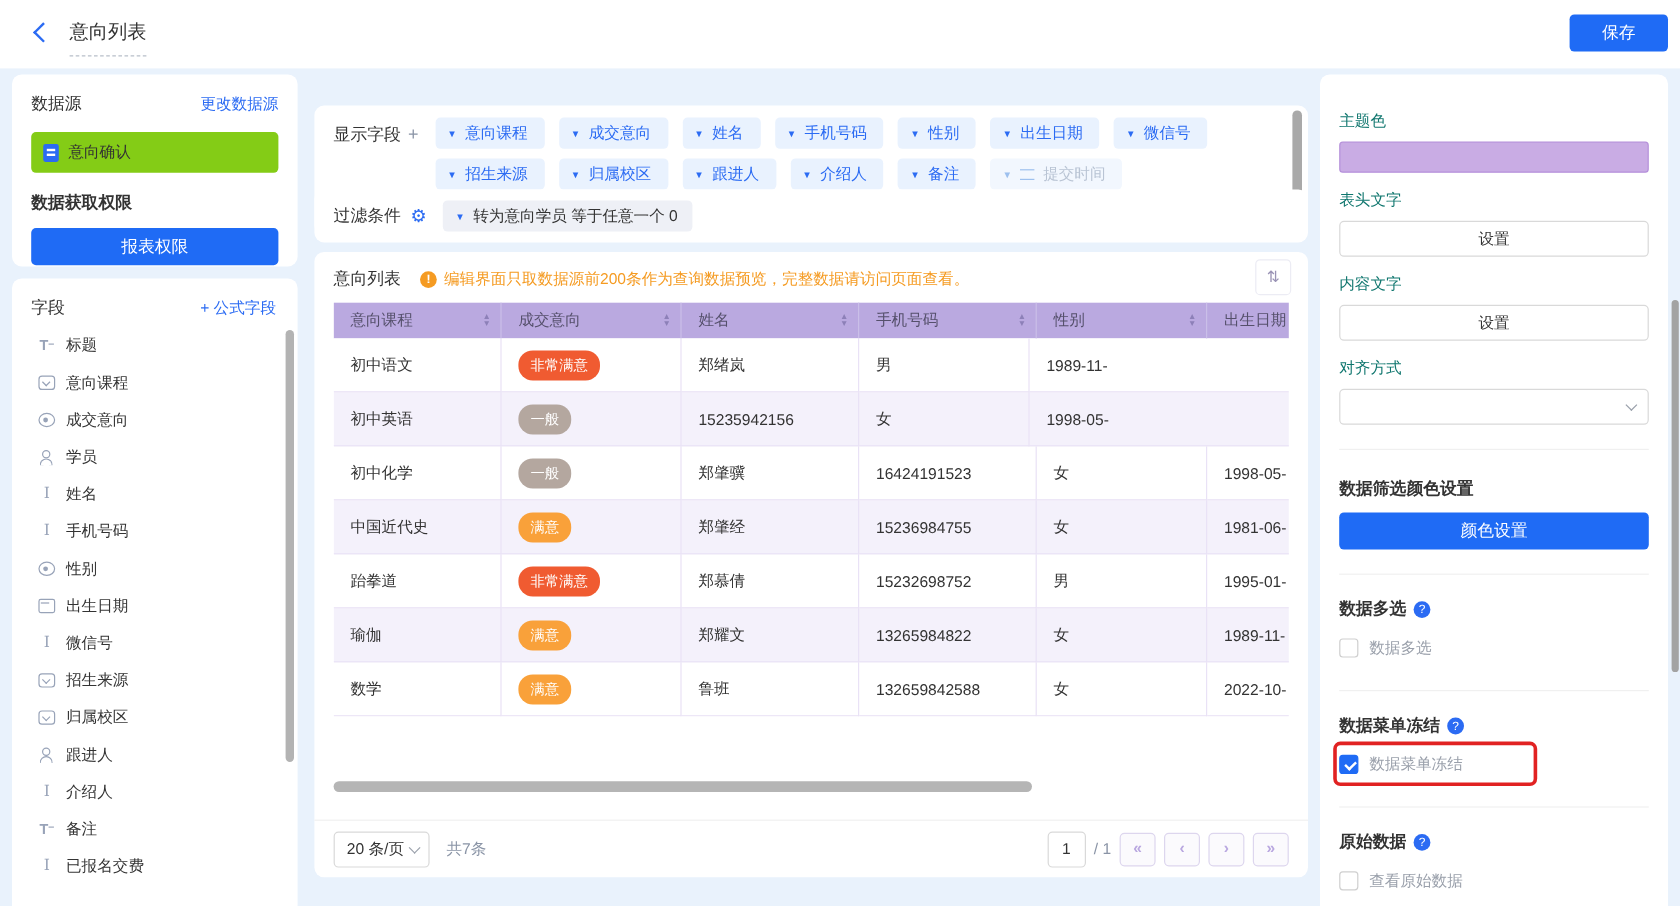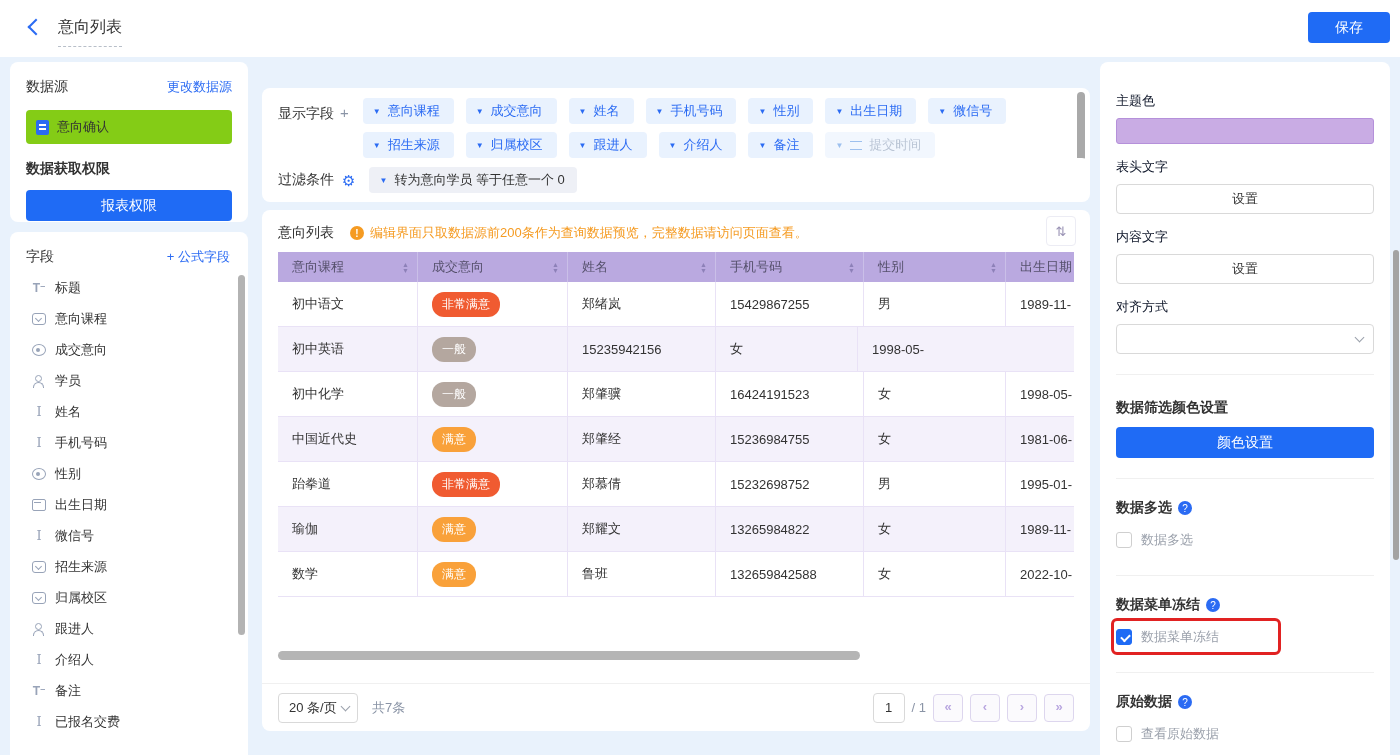--- a/index.html
+++ b/index.html
@@ -88,21 +88,21 @@
   .chev-down { width:7px; height:7px; border-left:1.5px solid #9aa0ab; border-bottom:1.5px solid #9aa0ab; transform:rotate(-45deg); margin-top:-3px; }
   .total-text { color:#8a94a6; margin-left:14px; }
   .pagi-right { margin-left:auto; display:flex; align-items:center; gap:7px; }
   .page-input { width:32px; height:30px; border:1px solid #d9d9d9; border-radius:4px; text-align:center; color:#333; font-size:13px; }
   .page-total { color:#8a94a6; }
   .pg-btn { width:30px; height:28px; border:1px solid #ddd6ee; background:#fbfafd; border-radius:4px; color:#b9a7e0; font-size:13px; font-weight:bold; display:flex; align-items:center; justify-content:center; cursor:pointer; padding-bottom:2px; }
 
   
   .style-panel { left:1100px; top:62px; width:290px; height:700px; padding:16px; }
   .sp-title { font-size:15px; font-weight:bold; color:#333; }
-  .sp-label { margin-top:14px; color:#0f172a; font-size:13px; }
+  .sp-label { margin-top:14px; color:#0f766e; font-size:13px; }
   .swatch { margin-top:8px; width:100%; height:26px; background:#c9ace4; border:1px solid #b590da; border-radius:3px; cursor:pointer; }
   .set-btn { margin-top:8px; width:100%; height:30px; background:#fff; border:1px solid #d9d9d9; border-radius:4px; color:#333; font-size:13px; cursor:pointer; }
   .align-select { margin-top:8px; width:100%; height:30px; border:1px solid #d9d9d9; border-radius:4px; display:flex; align-items:center; justify-content:flex-end; padding-right:10px; cursor:pointer; }
   .divider { margin-top:20px; border-top:1px solid #f0f0f0; }
   .sec-head { margin-top:20px; display:flex; align-items:center; gap:6px; font-size:14px; font-weight:bold; color:#333; }
   .help-icon { width:14px; height:14px; border-radius:50%; background:#2b6bf3; color:#fff; font-size:10px; font-weight:normal; display:inline-flex; align-items:center; justify-content:center; cursor:pointer; }
   .cb-row { margin-top:14px; display:flex; align-items:center; gap:9px; position:relative; }
   .cb { width:16px; height:16px; border:1px solid #cfcfcf; border-radius:3px; background:#fff; cursor:pointer; flex:0 0 auto; }
   .cb.checked { background:#1f6bf5; border-color:#1f6bf5; position:relative; }
   .cb.checked::after { content:""; position:absolute; left:3.5px; top:4px; width:7px; height:4px; border-left:2px solid #fff; border-bottom:2px solid #fff; transform:rotate(-45deg); }
@@ -326,21 +326,20 @@
             <span>出生日期</span>
           </div>
         </div>
       <div>
           <div class="tr">
             <div class="td" style="width: 140px;">初中语文</div>
             <div class="td" style="width: 150px;">
               <span class="badge very">非常满意</span>
             </div>
             <div class="td" style="width: 148px;">郑绪岚</div>
-            <div class="td" style="width: 148px;">15429867255</div>
             <div class="td" style="width: 142px;">男</div>
             <div class="td" style="width: 265px;">1989-11-</div>
           </div>
           <div class="tr alt">
             <div class="td" style="width: 140px;">初中英语</div>
             <div class="td" style="width: 150px;">
               <span class="badge normal">一般</span>
             </div>
             <div class="td" style="width: 148px;">15235942156</div>
             <div class="td" style="width: 142px;">女</div>

